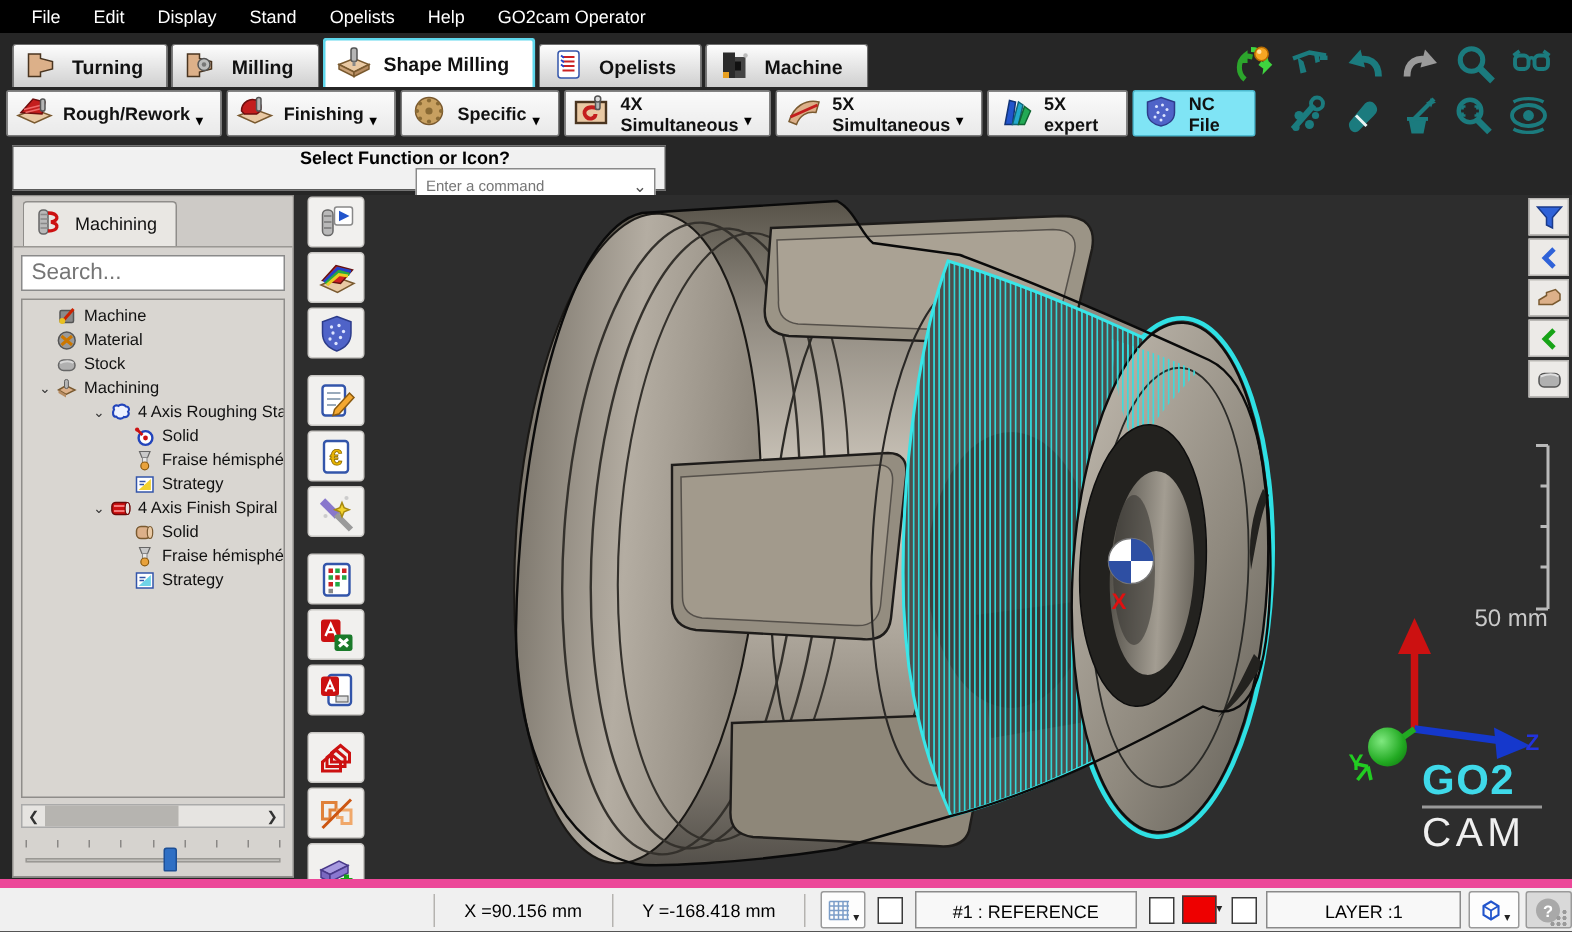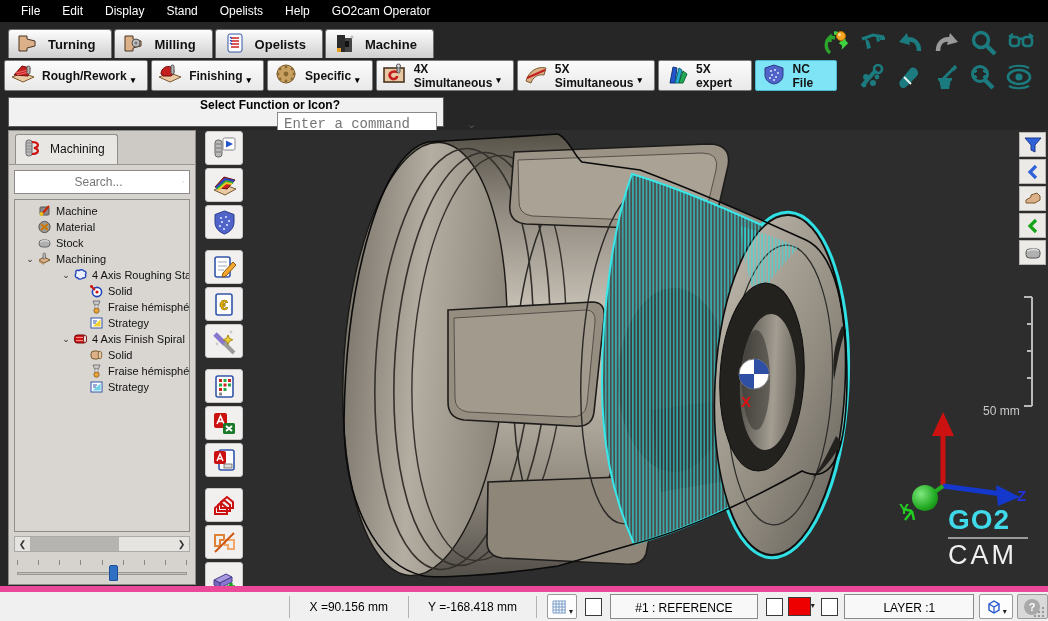--- a/index.html
+++ b/index.html
@@ -37,37 +37,37 @@
   .qrow2 { right:14px; top:62px; }
   .qicon { width:30px; height:30px; display:flex; align-items:center; justify-content:center; }
   .qicon svg { width:28px; height:28px; }
 
   
   .cmdbar { position:absolute; left:8px; top:97px; width:436px; height:30px; background:#f1f1f1;
     border:1px solid #5a5a5a; display:flex; align-items:center;flex-direction:column; }
   .cmdbar .lbl { font-size:12px; font-weight:600; color:#000; margin-left:88px; }
   .cmdcombo { margin-left:auto; margin-right:6px; width:160px; height:24px; background:#fff;
     border:1px solid #8a8a8a; display:flex; align-items:center; }
-  .cmdcombo input { border:none; outline:none; flex:1; height:32px; font-size:14px; padding:0 6px;
-    font-family:Liberation Mono, monospace; color:#333; background:transparent; }
+  .cmdcombo input { border:none; outline:none; flex:1; height:32px; font-size:10px; padding:0 6px;
+    font-family:Liberation Sans, sans-serif; color:#333; background:transparent; }
   .cmdcombo .chev { color:#555; font-size:11px; margin-right:6px; }
 
   
   .lpanel { position:absolute; left:8px; top:130px; width:188px; height:455px;
     background:#d6d3cf; border:1px solid #8f8d8a; display:flex; flex-direction:column; }
   .ltabs { height:34px; display:flex; align-items:flex-end; padding-left:6px;
     border-bottom:1px solid #9a9894; background:#cdcac6; }
   .ltab { height:30px; background:#e9e7e3; border:1px solid #8f8d8a; border-bottom:none;
     border-radius:3px 3px 0 0; display:flex; align-items:center; gap:6px; padding:0 12px 0 6px;
     font-size:12px; color:#111; }
   .ltab svg { width:22px; height:20px; }
   .lsearch { margin:5px 5px 3px 5px; height:24px; background:#fff; border:1px solid #8a8a8a;
     display:flex; align-items:center; }
-  .lsearch input { border:none; outline:none; flex:1; font-size:12px; padding:0 6px; color:#000000;
-    font-family:"Liberation Sans",sans-serif; background:transparent;text-align:center; }
+  .lsearch input { border:none; outline:none; flex:1; font-size:15px; padding:0 6px; color:#000000;
+    font-family:"Liberation Sans",sans-serif; background:transparent; }
   .lsearch svg { width:16px; height:16px; margin-right:5px; }
   .tree { margin:2px 5px 0 5px; height:335px; background:#d9d6d1; border:1px solid #8f8d8a;
     overflow:hidden; padding-top:3px; }
   .trow { height:16px; display:flex; align-items:center; font-size:11px; color:#111; white-space:nowrap; }
   .trow .chev { width:14px; text-align:center; font-size:9px; color:#333; flex:none; }
   .trow .ticon { width:15px; height:14px; flex:none; margin-right:4px; }
   .trow .ticon svg { width:15px; height:14px; }
   .d1 { padding-left:8px; } .d2 { padding-left:44px; } .d3 { padding-left:74px; }
   .hscroll { margin:4px 5px 0 5px; height:16px; background:#e6e4e1; border:1px solid #aaa;
     display:flex; align-items:center; }
@@ -88,21 +88,21 @@
   .vtool svg { width:27px; height:27px; }
   .vgap { height:8px; }
 
   
   .viewport { position:absolute; left:196px; top:130px; width:852px; height:456px; background:#2d2d2d; }
   .scene { position:absolute; left:0; top:0; }
   .axis-label { position:absolute; font-size:15px; font-weight:bold; }
   .lab-x { left:741px; top:393px; color:#e01010; }
   .lab-y { left:899px; top:500px; color:#22cc22; }
   .lab-z { left:1017px; top:487px; color:#2233dd; }
-  .scale-label { position:absolute; left:983px; top:404px; color:#c9c9c9; font-size:12px; }
+  .scale-label { position:absolute; left:983px; top:404px; color:#c9c9c9; font-size:16px; }
   .logo { position:absolute; left:948px; top:506px; width:82px; text-align:left; line-height:1; }
   .logo .l1 { font-size:28px; font-weight:bold; color:#3fd9e9; letter-spacing:1px; }
   .logo .bar { height:2px; background:#9a9a9a; margin:3px 0 3px 0; width:80px; }
   .logo .l2 { font-size:27px; font-weight:300; color:#f0f0f0; letter-spacing:3px; }
 
   
   .rstrip { position:absolute; right:1px; top:132px; width:28px; display:flex; flex-direction:column; gap:2px; }
   .rbtn2 { width:27px; height:25px; background:#eceae7; border:1px solid #b9b7b4;
     display:flex; align-items:center; justify-content:center; }
   .rbtn2 svg { width:20px; height:18px; }
@@ -153,20 +153,30 @@
           </svg></span>
       <span>Turning</span>
     </div>
     <div class="rtab">
       <span><svg viewBox="0 0 26 22">
             <path d="M4 4 L12 4 L12 7 L20 9 L20 14 L12 16 L12 19 L4 19 Z" fill="#dcb089" stroke="#4a3520"></path>
             <circle cx="15" cy="11" r="4" fill="#bdbdbd" stroke="#555"></circle>
             <circle cx="15" cy="11" r="1.5" fill="#777"></circle>
           </svg></span>
       <span>Milling</span>
+    </div>
+    <div class="rtab active">
+      <span><svg viewBox="0 0 26 22">
+            <path d="M3 13 L13 9 L23 13 L13 18 Z" fill="#e9c9a4" stroke="#7a5a30"></path>
+            <path d="M3 13 L13 18 L13 21 L3 16 Z" fill="#caa177" stroke="#7a5a30"></path>
+            <path d="M23 13 L13 18 L13 21 L23 16 Z" fill="#b78c62" stroke="#7a5a30"></path>
+            <rect x="11" y="2" width="4" height="9" rx="1.5" fill="#b5b5b5" stroke="#555"></rect>
+            <path d="M13 11 L13 14" stroke="#888" stroke-width="2"></path>
+          </svg></span>
+      <span>Shape Milling</span>
     </div>
     <div class="rtab">
       <span><svg viewBox="0 0 26 22">
             <rect x="6" y="2" width="14" height="18" rx="2" fill="#fff" stroke="#3355aa"></rect>
             <path d="M9 6 h8 M9 9 h8 M9 12 h8 M9 15 h8" stroke="#cc2222" stroke-width="1.4"></path>
             <path d="M8 5 l2 1.5 M8 8 l2 1.5 M8 11 l2 1.5" stroke="#2244cc" stroke-width="1.2"></path>
           </svg></span>
       <span>Opelists</span>
     </div>
     <div class="rtab">

